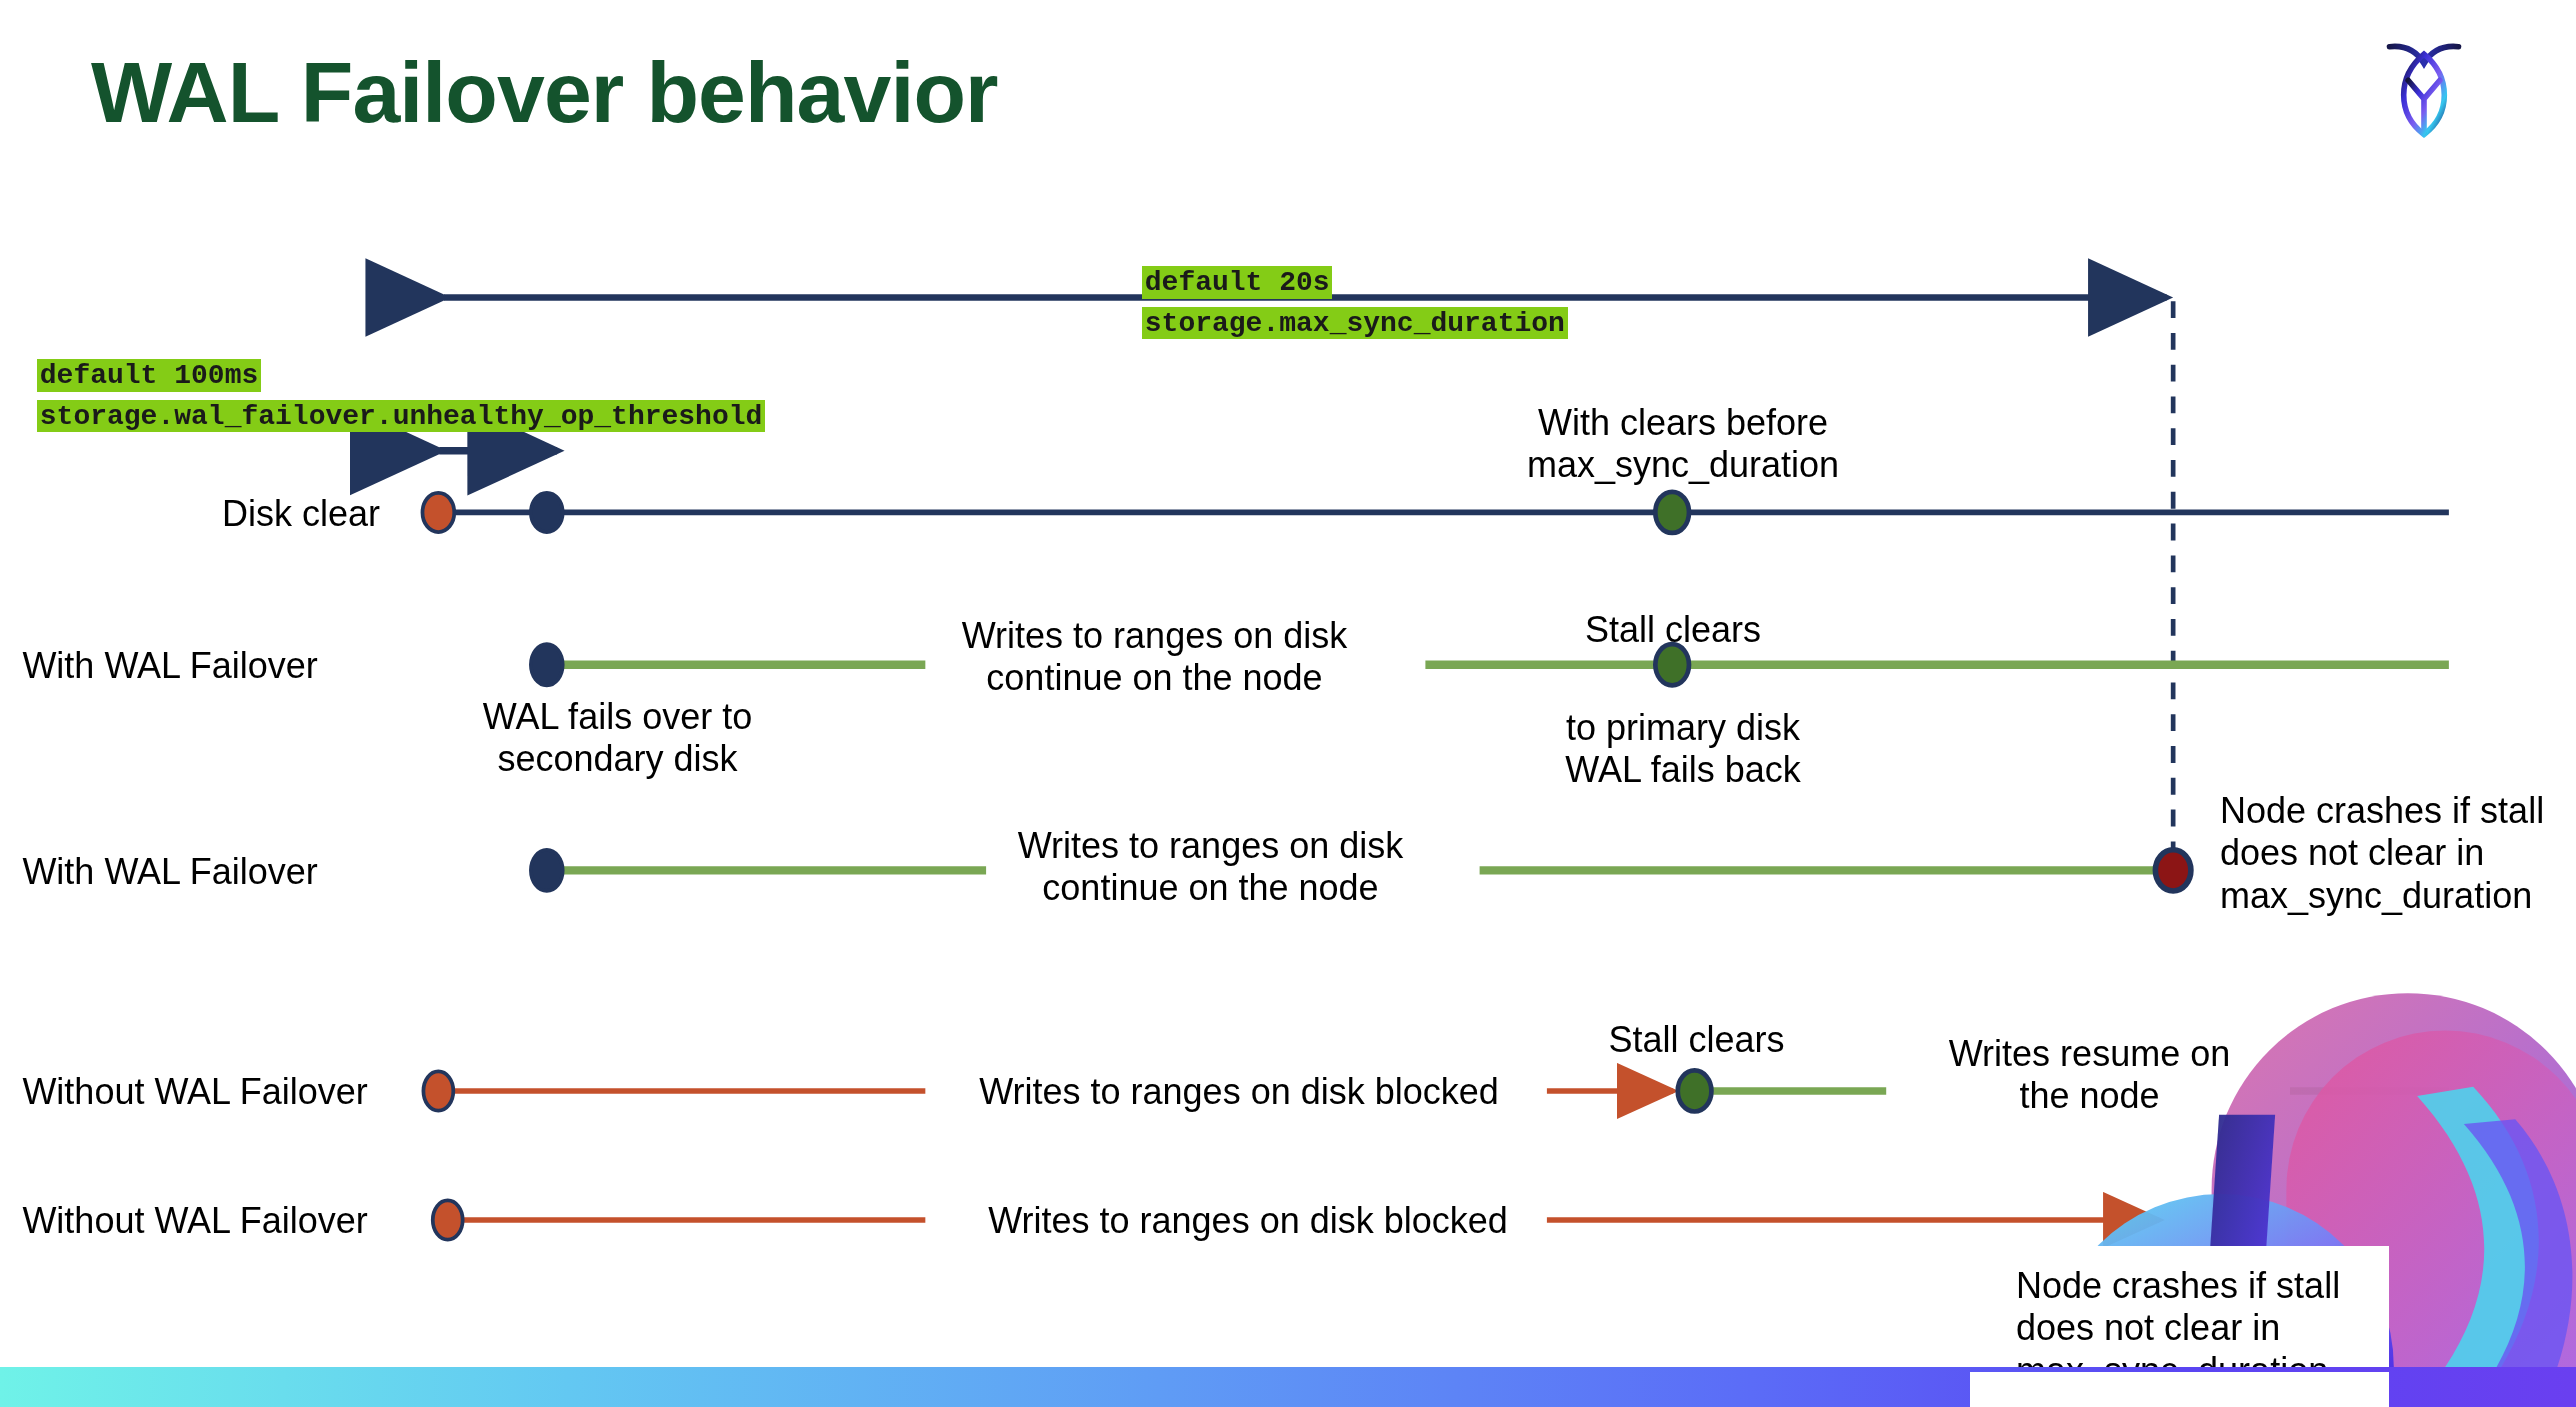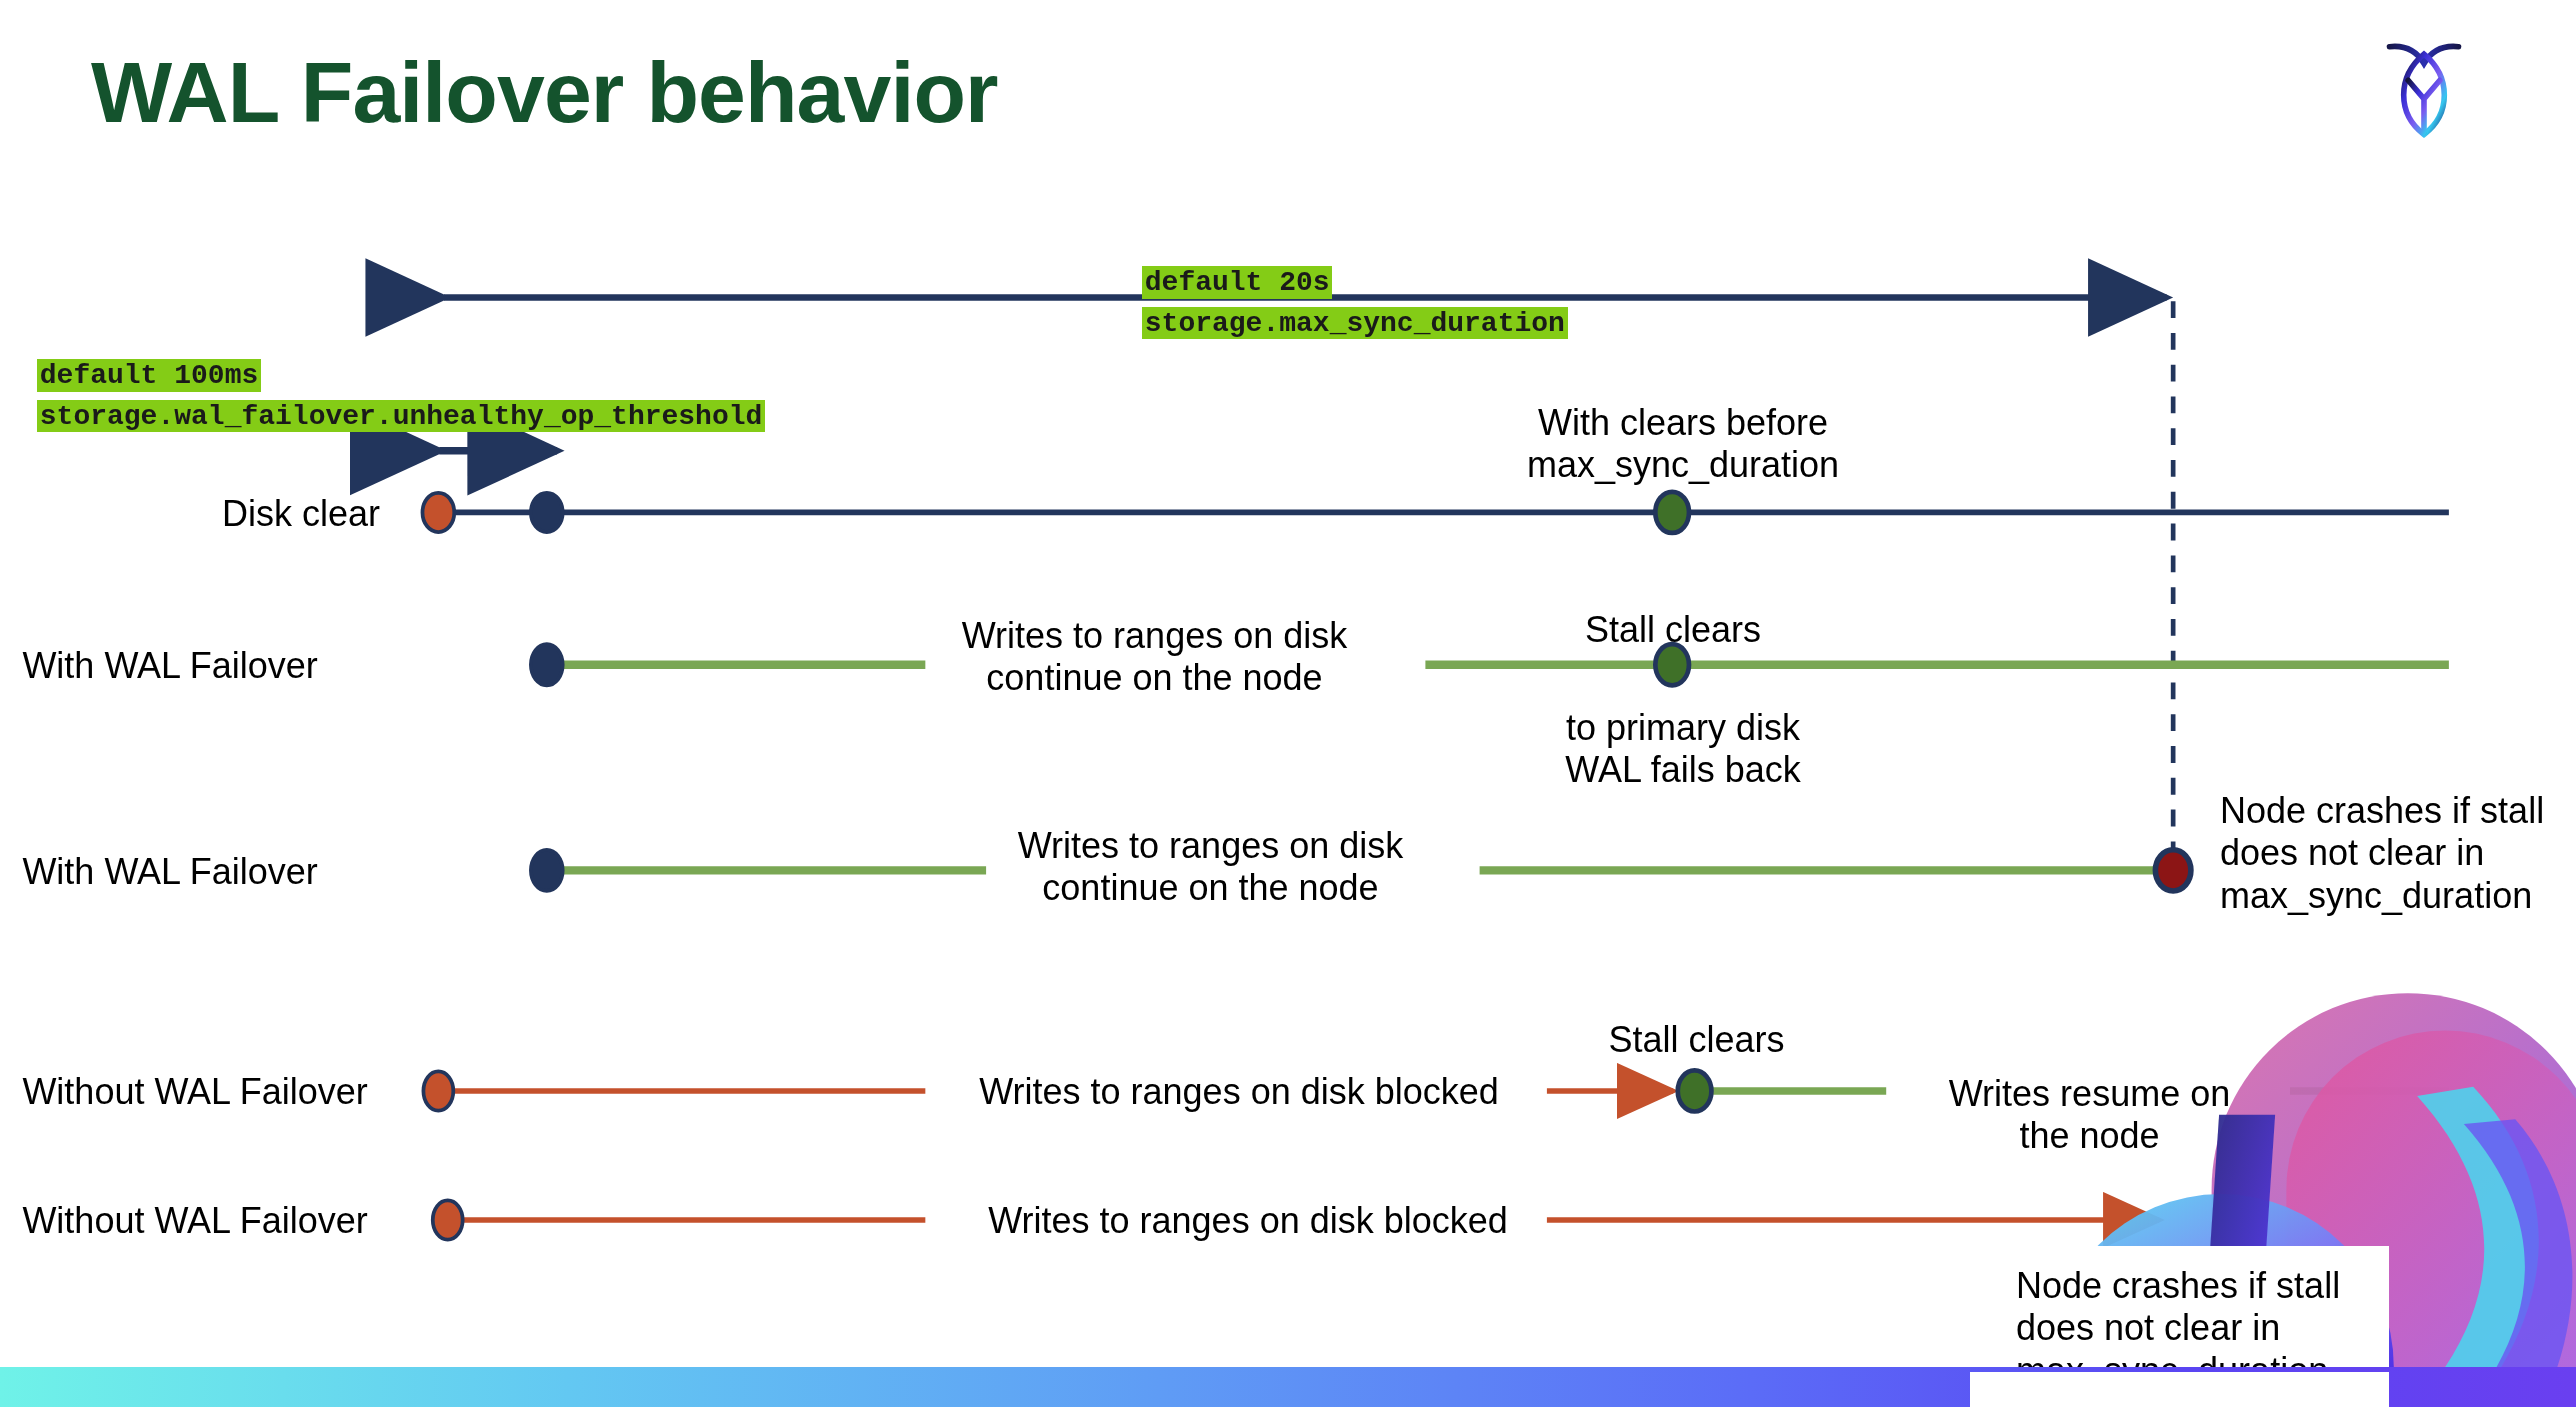--- a/index.html
+++ b/index.html
@@ -208,20 +208,24 @@
 
   <div class="lbl row" style="left:22.4px;top:1071px;">Without WAL Failover</div>
 
   <div class="lbl row" style="left:22.4px;top:1200px;">Without WAL Failover</div>
 
   <div class="lbl center" style="left:1496px;top:402px;width:374px;">
     <div>With clears before</div>
     <div>max_sync_duration</div>
   </div>
 
+  <div class="lbl center" style="left:421px;top:696px;width:393px;">
+    <div>WAL fails over to</div>
+    <div>secondary disk</div>
+  </div>
 
   <div class="lbl center" style="left:935px;top:615px;width:439px;">
     <div>Writes to ranges on disk</div>
     <div>continue on the node</div>
   </div>
 
   <div class="lbl center" style="left:1486px;top:609px;width:374px;">
     <div>Stall clears</div>
   </div>
 
@@ -242,21 +246,21 @@
   </div>
 
   <div class="lbl center" style="left:935px;top:1071px;width:608px;">
     <div>Writes to ranges on disk  blocked</div>
   </div>
 
   <div class="lbl center" style="left:1514px;top:1019px;width:365px;">
     <div>Stall clears</div>
   </div>
 
-  <div class="lbl center" style="left:1907px;top:1033px;width:365px;margin-top:40px;">
+  <div class="lbl center" style="left:1907px;top:1033px;width:365px;">
     <div>Writes resume on</div>
     <div>the node</div>
   </div>
 
   <div class="lbl center" style="left:944px;top:1200px;width:608px;">
     <div>Writes to ranges on disk  blocked</div>
   </div>
 
   <div class="lbl left" style="left:2016px;top:1265px;width:374px;">
     <div>Node crashes if stall</div>

